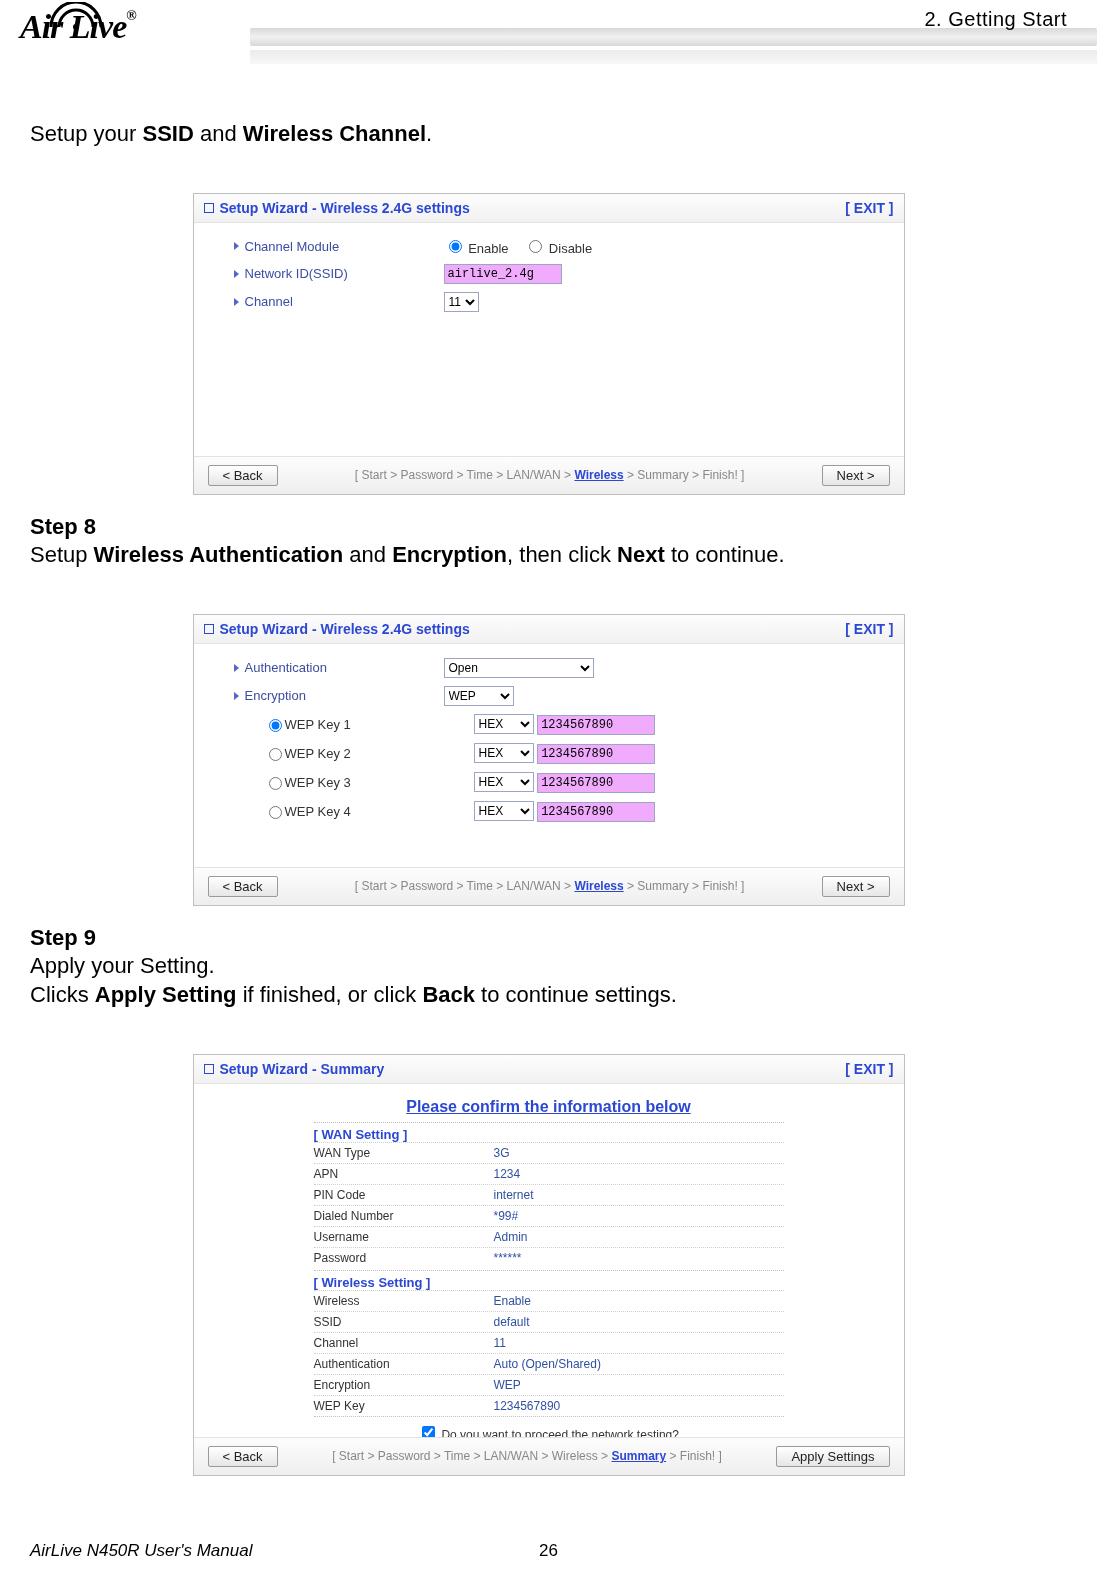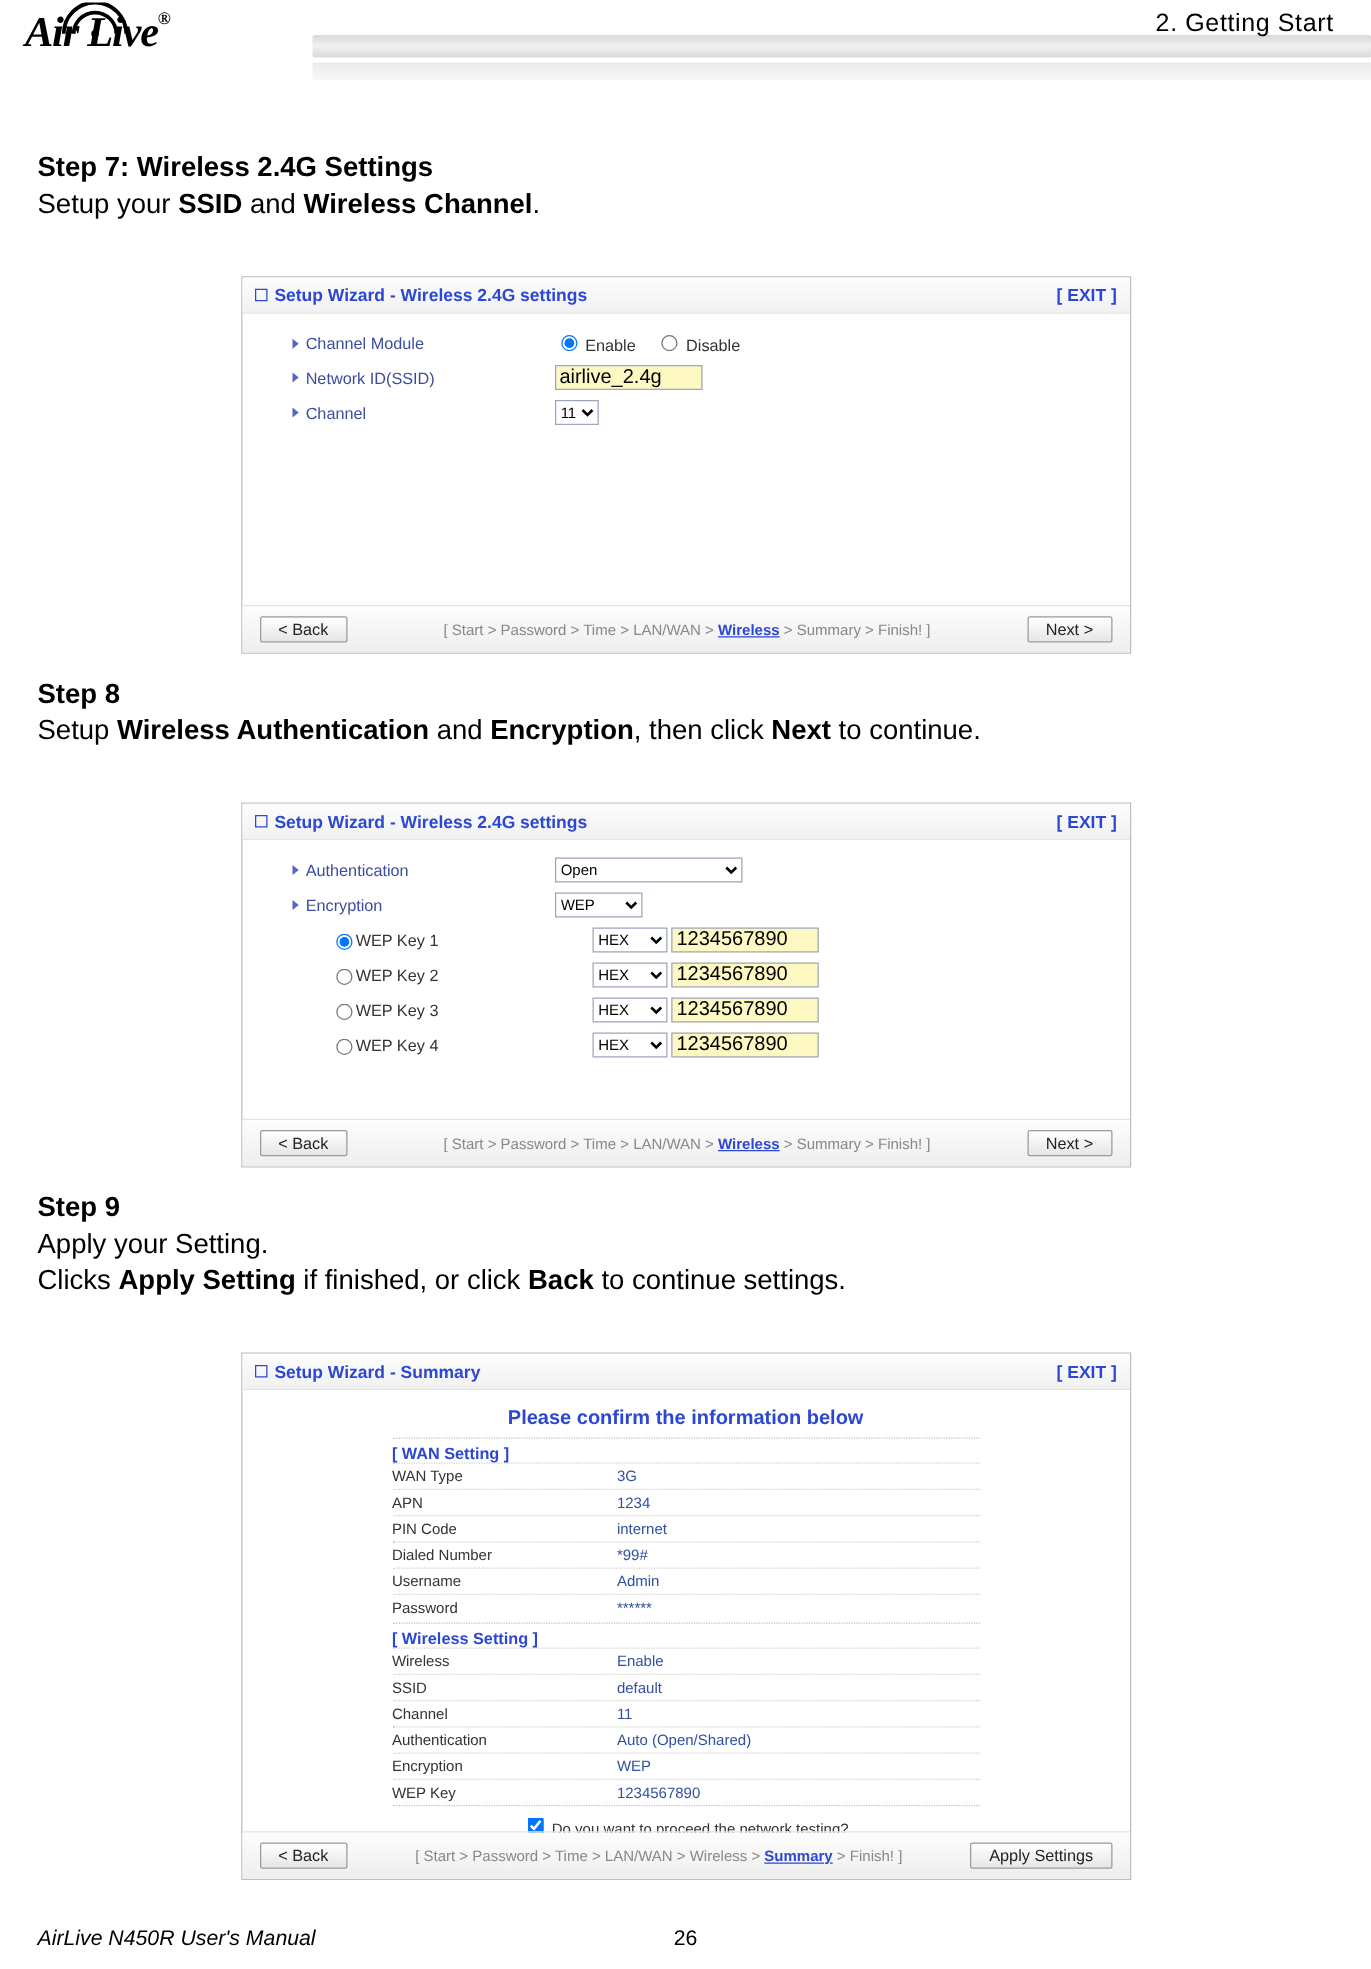--- a/index.html
+++ b/index.html
@@ -157,23 +157,24 @@
     width: 0; height: 0;
     border-top: 4px solid transparent;
     border-bottom: 4px solid transparent;
     border-left: 5px solid #5467c4;
     margin-right: 6px;
   }
   .row .val { flex: 1; color: #333; }
   .row input[type=text] {
     border: 1px solid #9da6c0;
     padding: 1px 3px;
-    font-size: 16px;
+    font-size: 12px;
     height: 16px;
-    background: #fef9c3;
+    background: #f0abfc;
+    font-family: Liberation Mono, monospace;
   }
   .row select {
     border: 1px solid #9da6c0;
     font-size: 12px;
     height: 20px;
     background: #fff;
   }
   .row .radio-opt { margin-right: 12px; }
 
   .shot-footer {
@@ -204,20 +205,21 @@
     text-decoration: underline;
   }
 
   
   .sum-title {
     text-align: center;
     color: #2b47d3;
     font-weight: bold;
     font-size: 16px;
     margin: 10px 0 6px 0;
+    text-decoration: underline;
   }
   .sum-section-head {
     color: #2b47d3;
     font-weight: bold;
     font-size: 13px;
     border-top: 1px dotted #c0c0c0;
     padding-top: 4px;
     margin-top: 2px;
   }
   .sum-row {
@@ -264,21 +266,20 @@
       <span class="txt">
         <span>Air Live</span><span class="reg">®</span>
       </span>
     </div>
     <div class="ribbon"></div>
     <div class="ribbon2"></div>
     <div class="page-header">2. Getting Start</div>
   </div>
 
   <div class="body-text step-block first">
-    <div class="stepline"><b>Step 7: Wireless 2.4G Settings</b></div>
     <div class="stepline">
       <span>Setup your </span><b>SSID</b><span> and </span><b>Wireless Channel</b><span>.</span>
     </div>
   </div>
 
   <div class="shot-wrap">
     <div class="shot w1">
       <div class="shot-title">
         <span><span class="small-sq"></span><span>Setup Wizard - Wireless 2.4G settings</span></span>
         <span class="exit">[ EXIT ]</span>

